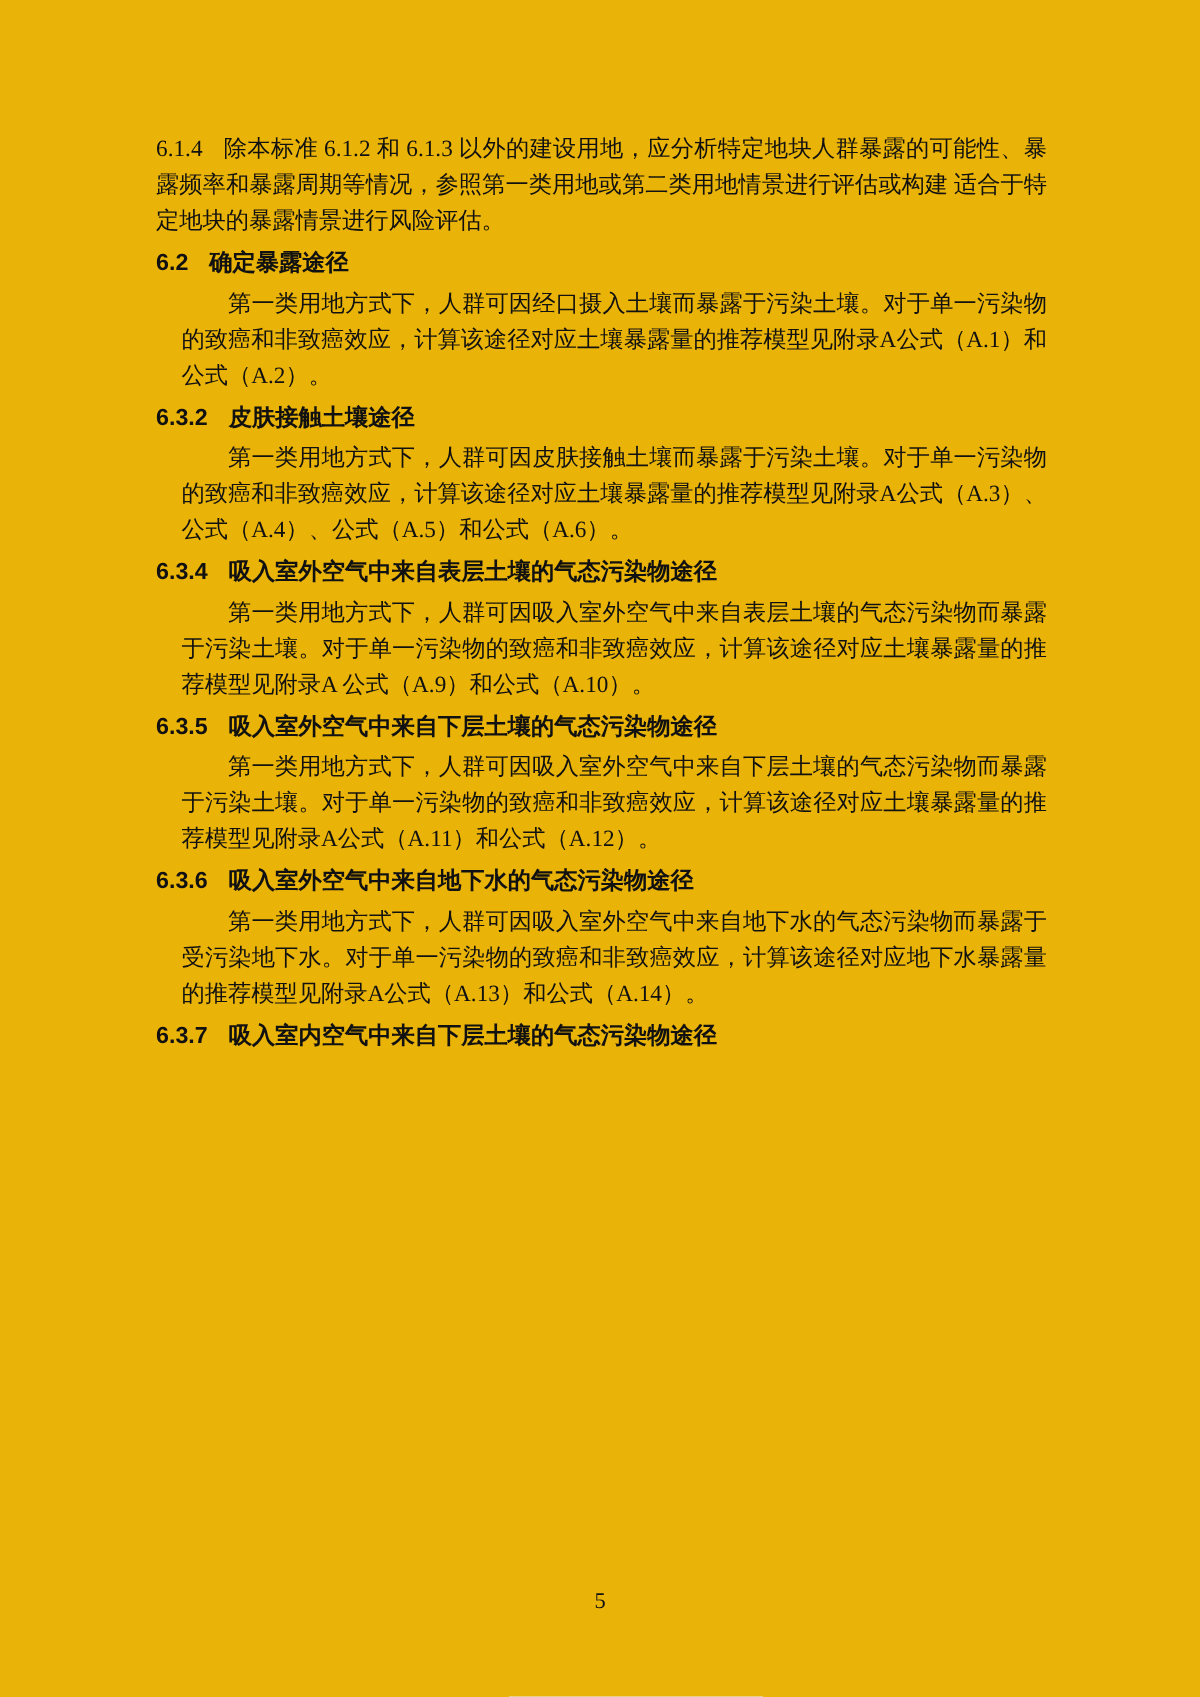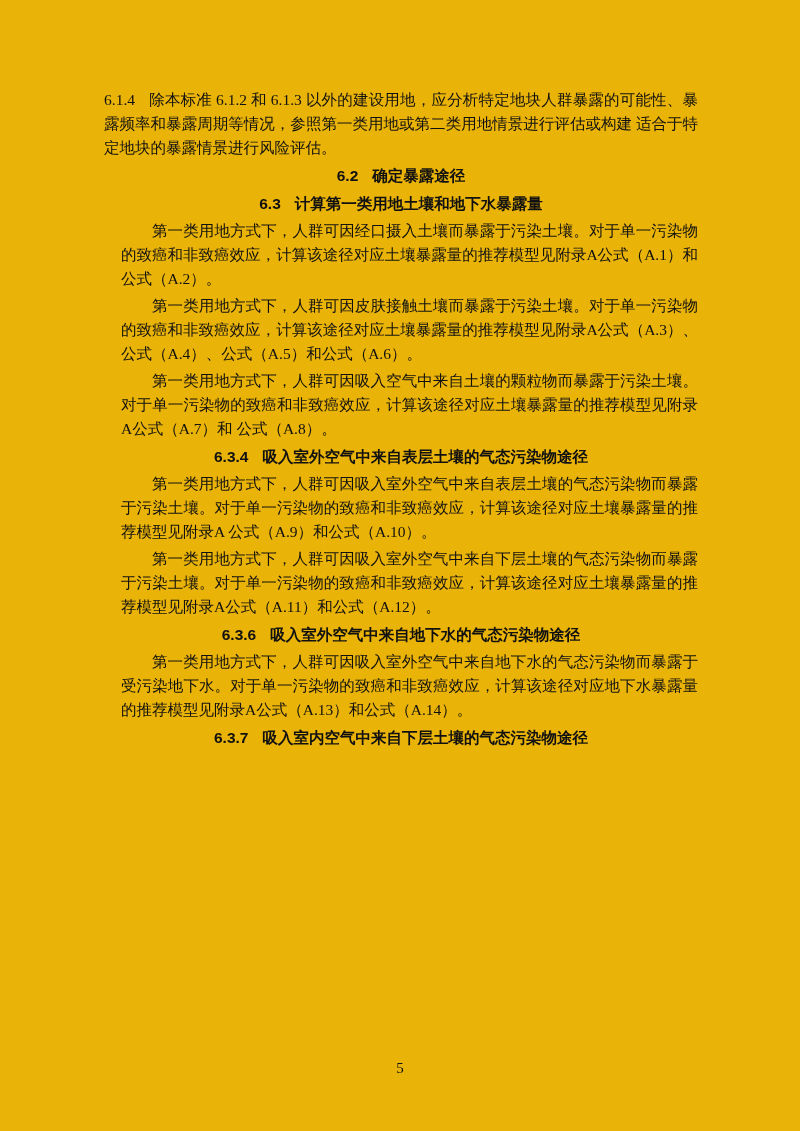--- a/index.html
+++ b/index.html
@@ -24,21 +24,21 @@
     margin:0 0 3px 0;
   }
   .para.indent { text-indent:2em;margin-left:17px; }
   .num { margin-right:14px; }
   .h-sec, .h-sub {
     font-family:"Liberation Sans","DejaVu Sans",sans-serif;
     font-weight:700;
     font-size:15.5px;
     line-height:24px;
     margin:4px 0 3px 0;
-    text-align:center;
+    text-align:left;
   }
   .footer {
     position:absolute;
     top:1058px; left:0;
     width:100%;
     text-align:center;
     font-size:15px;
     line-height:20px;
     color:#111111;
   }
@@ -48,31 +48,31 @@
 
 <div class="page">
   <div class="content">
 
     <p class="para"><span class="num">6.1.4</span><span>除本标准 6.1.2 和 6.1.3 以外的建设用地，应分析特定地块人群暴露的可能性、暴露频率和暴露周期等情况，参照第一类用地或第二类用地情景进行评估或构建 适合于特定地块的暴露情景进行风险评估。</span></p>
 
     <h2 class="h-sec"><span class="num">6.2</span><span>确定暴露途径</span></h2>
 
 
 
-    <h2 class="h-sec"><span class="num">6.3</span><span>计算第一类用地土壤和地下水暴露量</span></h2>
 
     <p class="para indent"><span>第一类用地方式下，人群可因经口摄入土壤而暴露于污染土壤。对于单一污染物的致癌和非致癌效应，计算该途径对应土壤暴露量的推荐模型见附录A公式（A.1）和公式（A.2）。</span></p>
 
+    <h3 class="h-sub"><span class="num">6.3.2</span><span>皮肤接触土壤途径</span></h3>
     <p class="para indent"><span>第一类用地方式下，人群可因皮肤接触土壤而暴露于污染土壤。对于单一污染物的致癌和非致癌效应，计算该途径对应土壤暴露量的推荐模型见附录A公式（A.3）、公式（A.4）、公式（A.5）和公式（A.6）。</span></p>
 
-    <p class="para indent"><span>第一类用地方式下，人群可因吸入空气中来自土壤的颗粒物而暴露于污染土壤。对于单一污染物的致癌和非致癌效应，计算该途径对应土壤暴露量的推荐模型见附录A公式（A.7）和 公式（A.8）。</span></p>
 
     <h3 class="h-sub"><span class="num">6.3.4</span><span>吸入室外空气中来自表层土壤的气态污染物途径</span></h3>
     <p class="para indent"><span>第一类用地方式下，人群可因吸入室外空气中来自表层土壤的气态污染物而暴露于污染土壤。对于单一污染物的致癌和非致癌效应，计算该途径对应土壤暴露量的推荐模型见附录A 公式（A.9）和公式（A.10）。</span></p>
 
+    <h3 class="h-sub"><span class="num">6.3.5</span><span>吸入室外空气中来自下层土壤的气态污染物途径</span></h3>
     <p class="para indent"><span>第一类用地方式下，人群可因吸入室外空气中来自下层土壤的气态污染物而暴露于污染土壤。对于单一污染物的致癌和非致癌效应，计算该途径对应土壤暴露量的推荐模型见附录A公式（A.11）和公式（A.12）。</span></p>
 
     <h3 class="h-sub"><span class="num">6.3.6</span><span>吸入室外空气中来自地下水的气态污染物途径</span></h3>
     <p class="para indent"><span>第一类用地方式下，人群可因吸入室外空气中来自地下水的气态污染物而暴露于受污染地下水。对于单一污染物的致癌和非致癌效应，计算该途径对应地下水暴露量的推荐模型见附录A公式（A.13）和公式（A.14）。</span></p>
 
     <h3 class="h-sub"><span class="num">6.3.7</span><span>吸入室内空气中来自下层土壤的气态污染物途径</span></h3>
 
   </div>
 
   <div class="footer">5</div>

